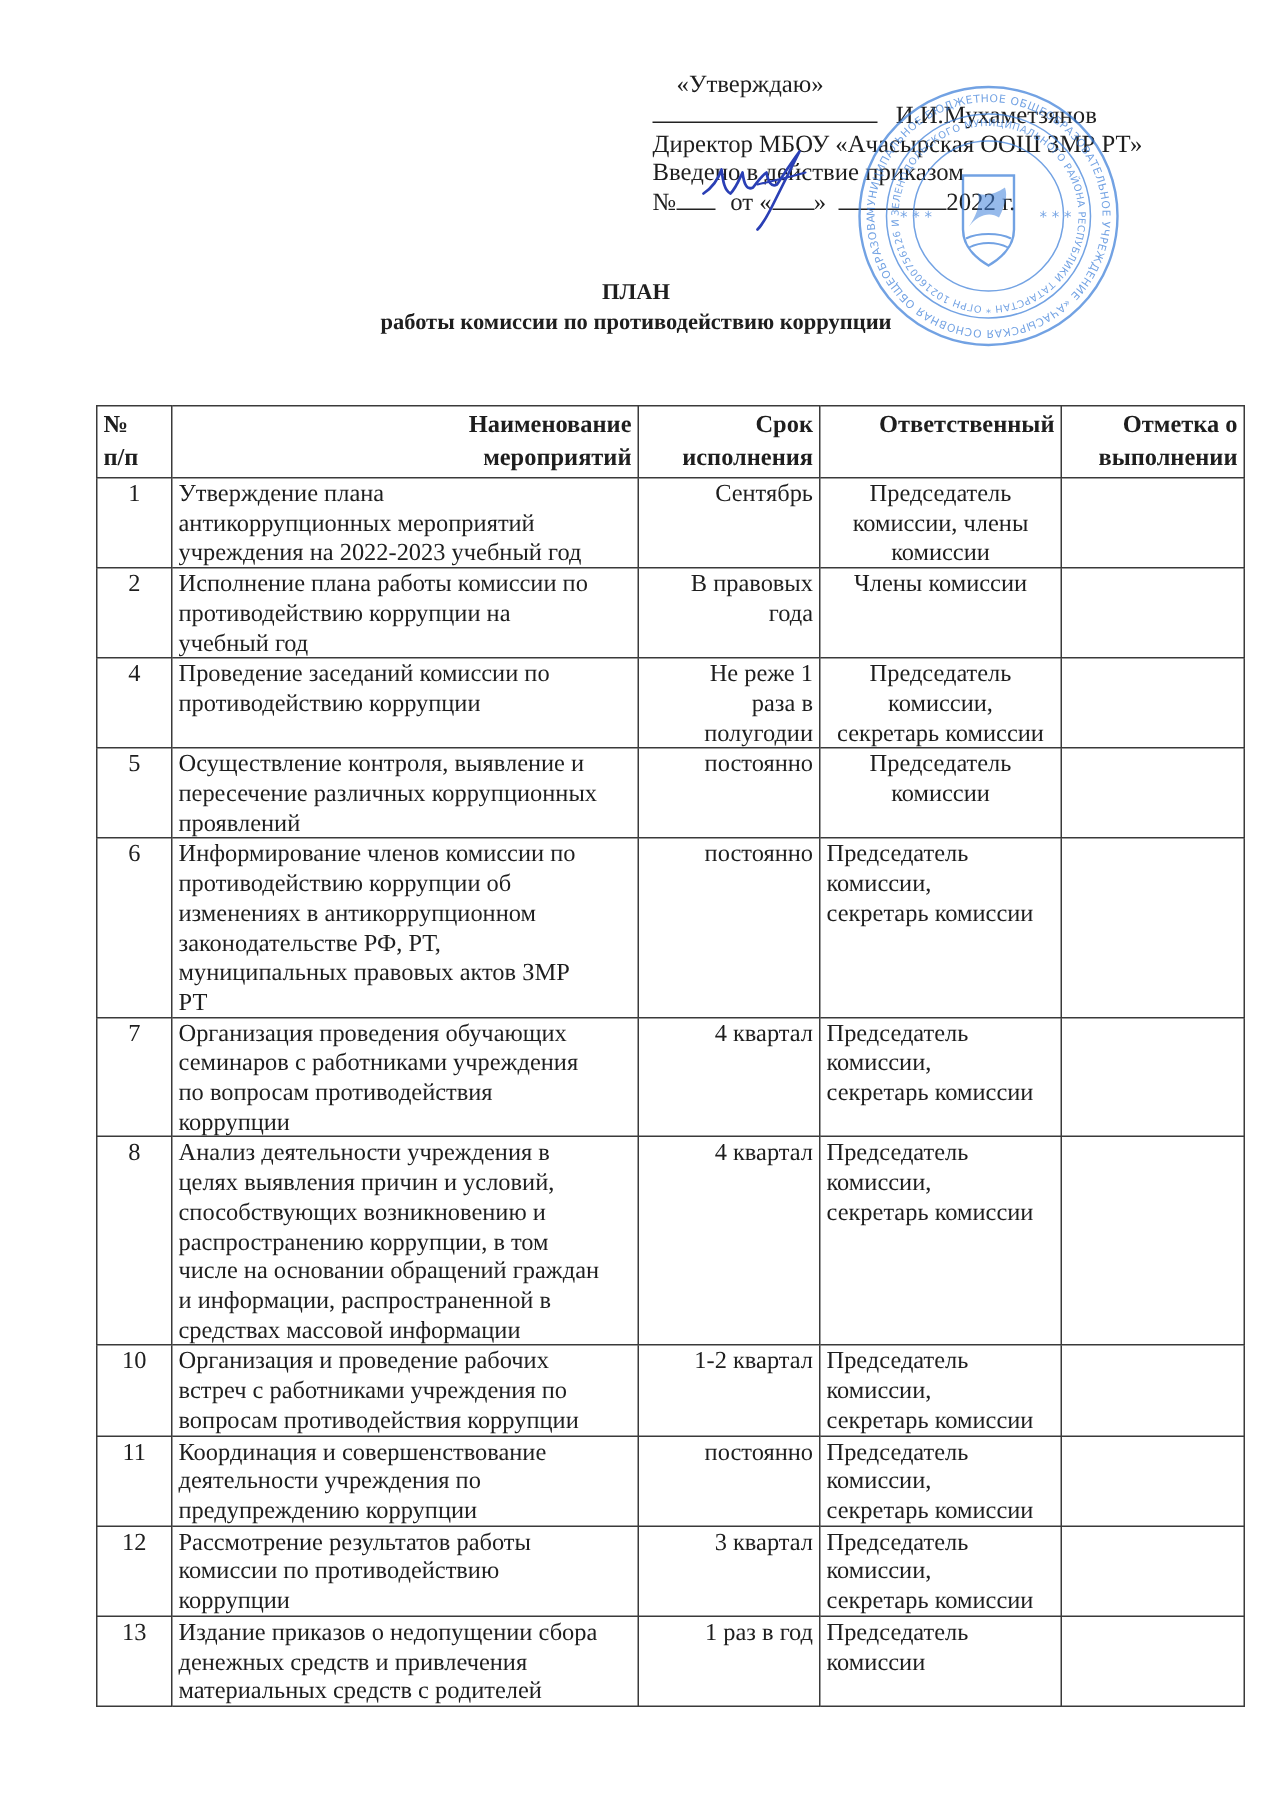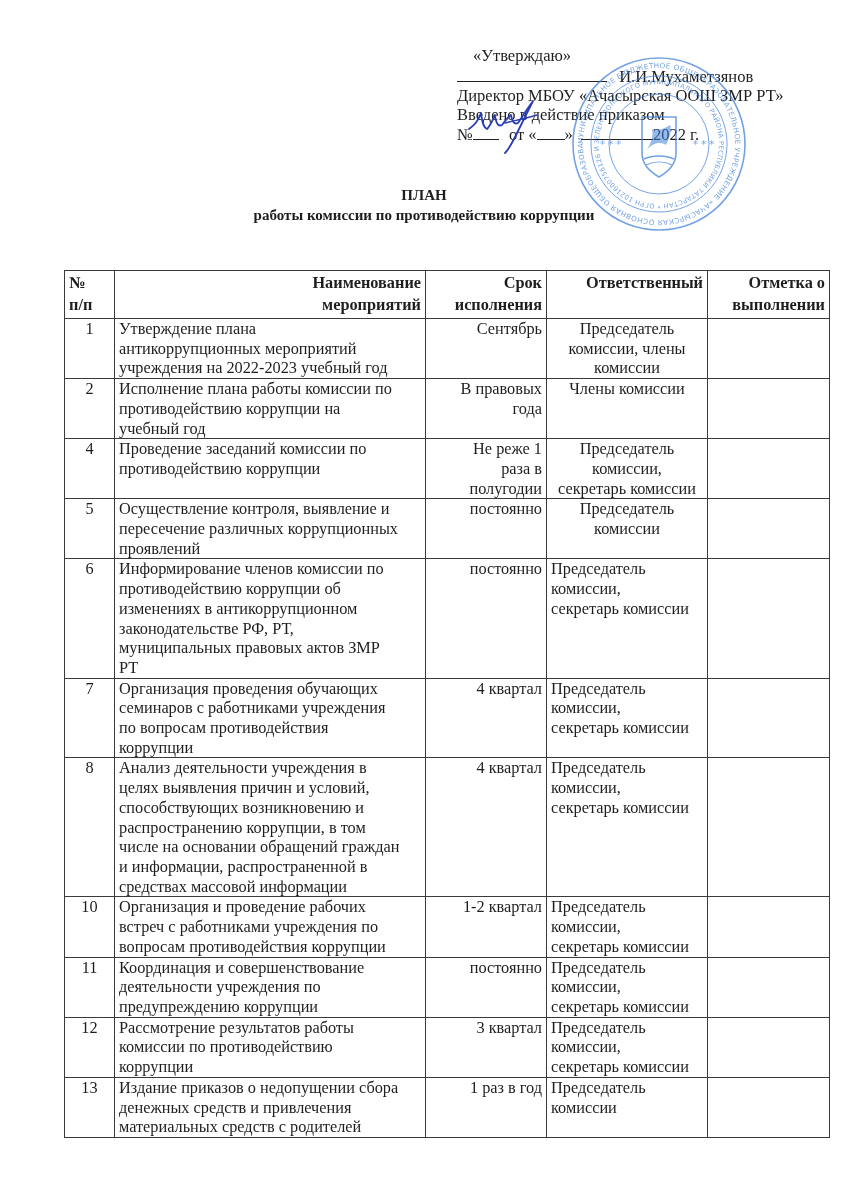--- a/index.html
+++ b/index.html
@@ -1,20 +1,20 @@
 <!DOCTYPE html>
 <html><head>
 <meta charset="utf-8">
 <style>
   html, body { margin: 0; padding: 0; }
   body {
     width: 848px; height: 1200px; background: #ffffff; position: relative; overflow: hidden;
     font-family: "Liberation Serif", "DejaVu Serif", serif; color: #1e1e1e;
   }
-  .approval { position: absolute; left: 457px; top: 46px; font-size: 16.5px; line-height: 19.8px; white-space: nowrap; }
+  .approval { position: absolute; left: 435px; top: 46px; font-size: 16.5px; line-height: 19.8px; white-space: nowrap; }
   .approval div { height: 19.8px; }
   .approval .indent { padding-left: 16px; }
   .approval .sig-line { display: inline-block; width: 150px; border-bottom: 1px solid #222; height: 15px; vertical-align: baseline; position: relative; }
   .approval .blank { display: inline-block; border-bottom: 1px solid #222; height: 14px; vertical-align: baseline; }
   .signature { position: absolute; left: 465px; top: 95px; width: 90px; height: 60px; }
   .stamp { position: absolute; left: 570px; top: 55px; width: 178px; height: 178px; }
   .title-block { position: absolute; left: 0; width: 848px; top: 185px; text-align: center; font-weight: bold; font-size: 15px; line-height: 20px; }
   .title-block .l2 { }
   table.plan {
     position: absolute; left: 64px; top: 270px; width: 765px; border-collapse: collapse; table-layout: fixed;

